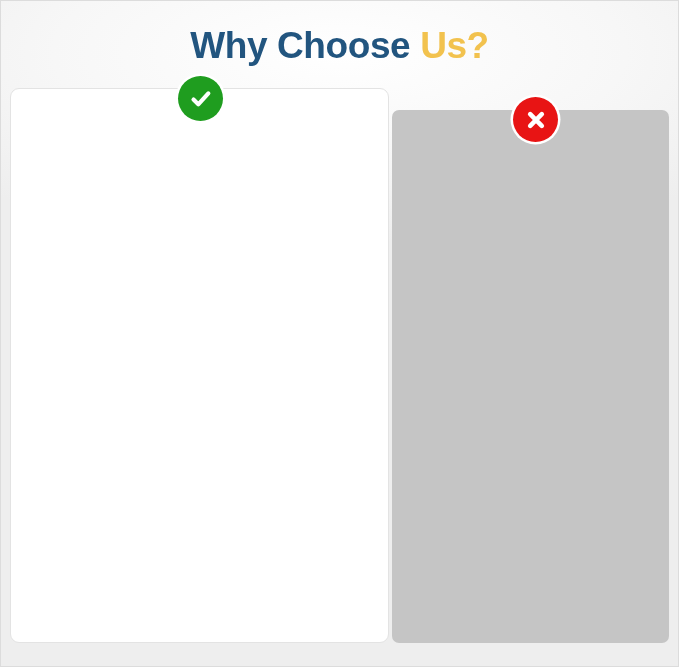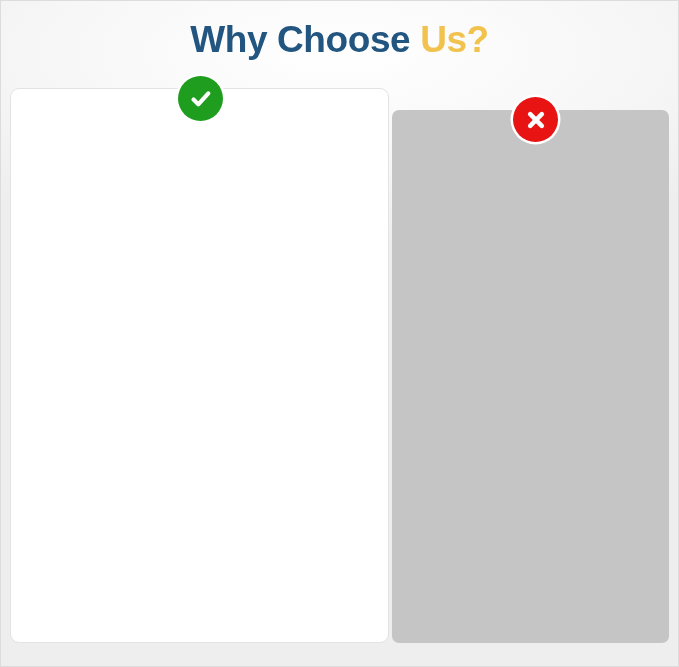--- a/index.html
+++ b/index.html
@@ -27,21 +27,21 @@
 
   .frame {
     position: absolute;
     inset: 0;
     border: 1px solid #dcdcdc;
   }
 
   
   .title-wrap {
     position: absolute;
-    top: 18px;
+    top: 24px;
     left: 0;
     width: 679px;
     text-align: center;
     z-index: 6;
   }
   .title {
     font-size: 37px;
     font-weight: bold;
     letter-spacing: -0.4px;
     line-height: 44px;

